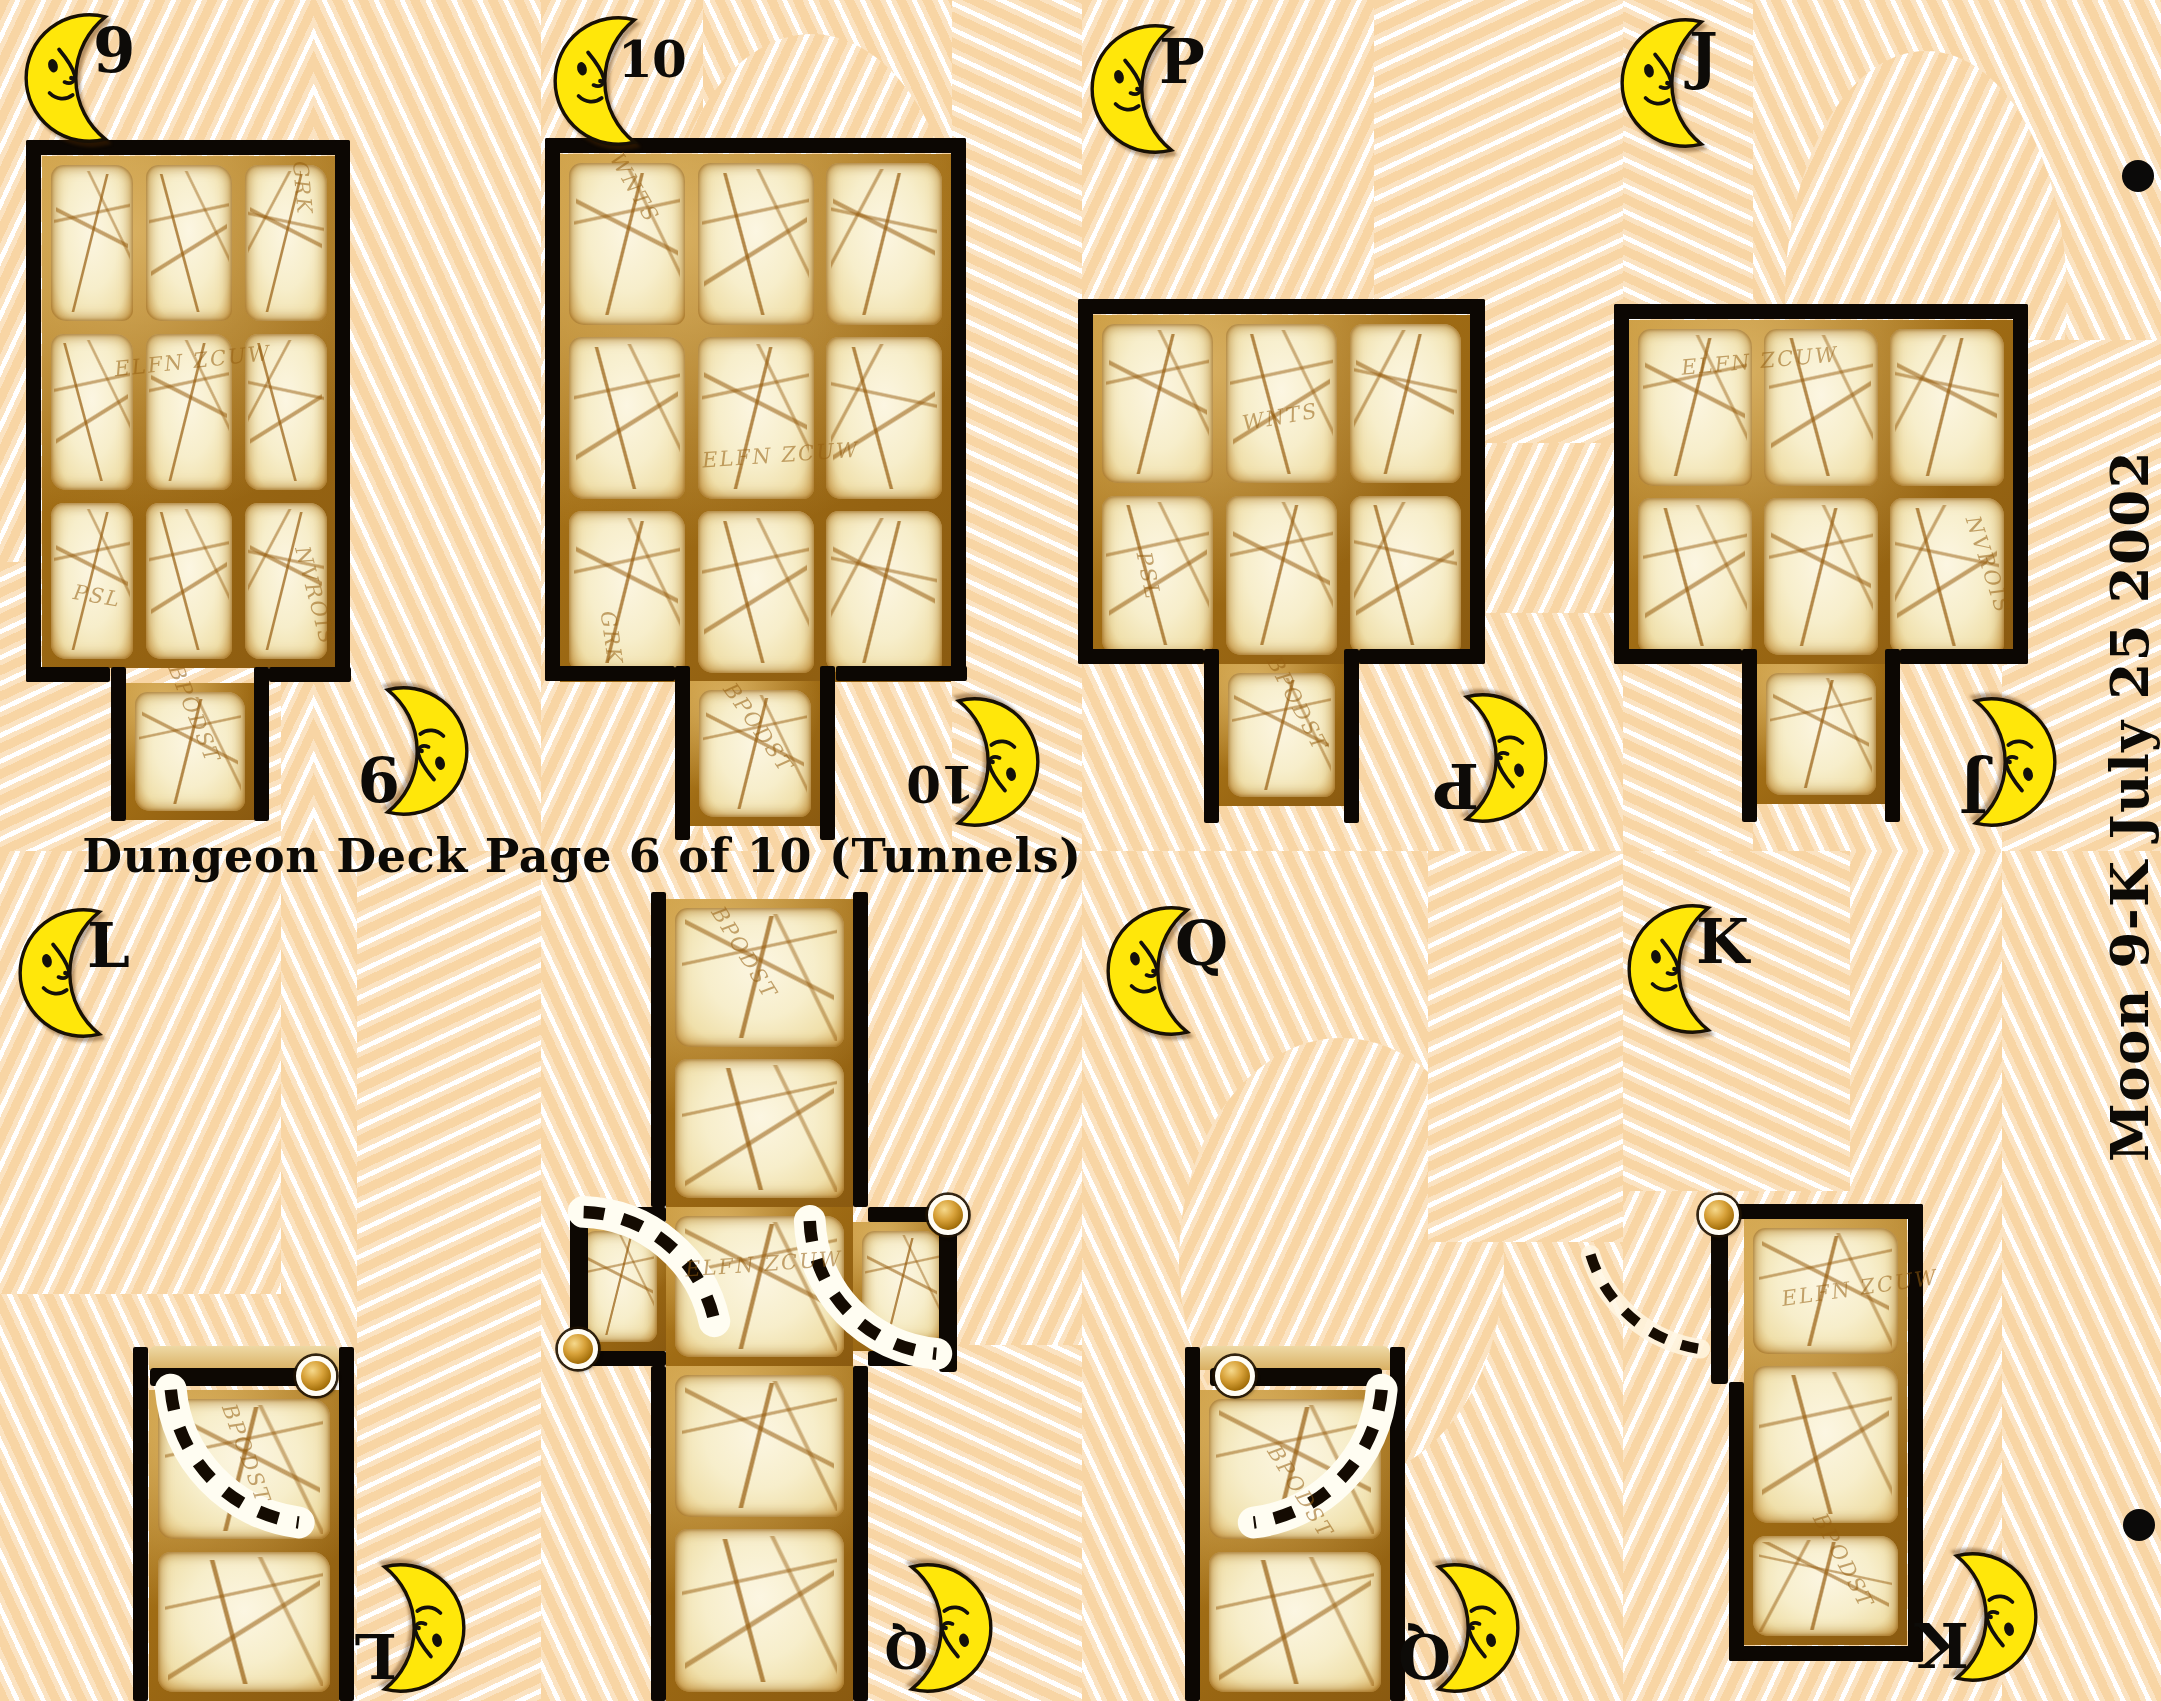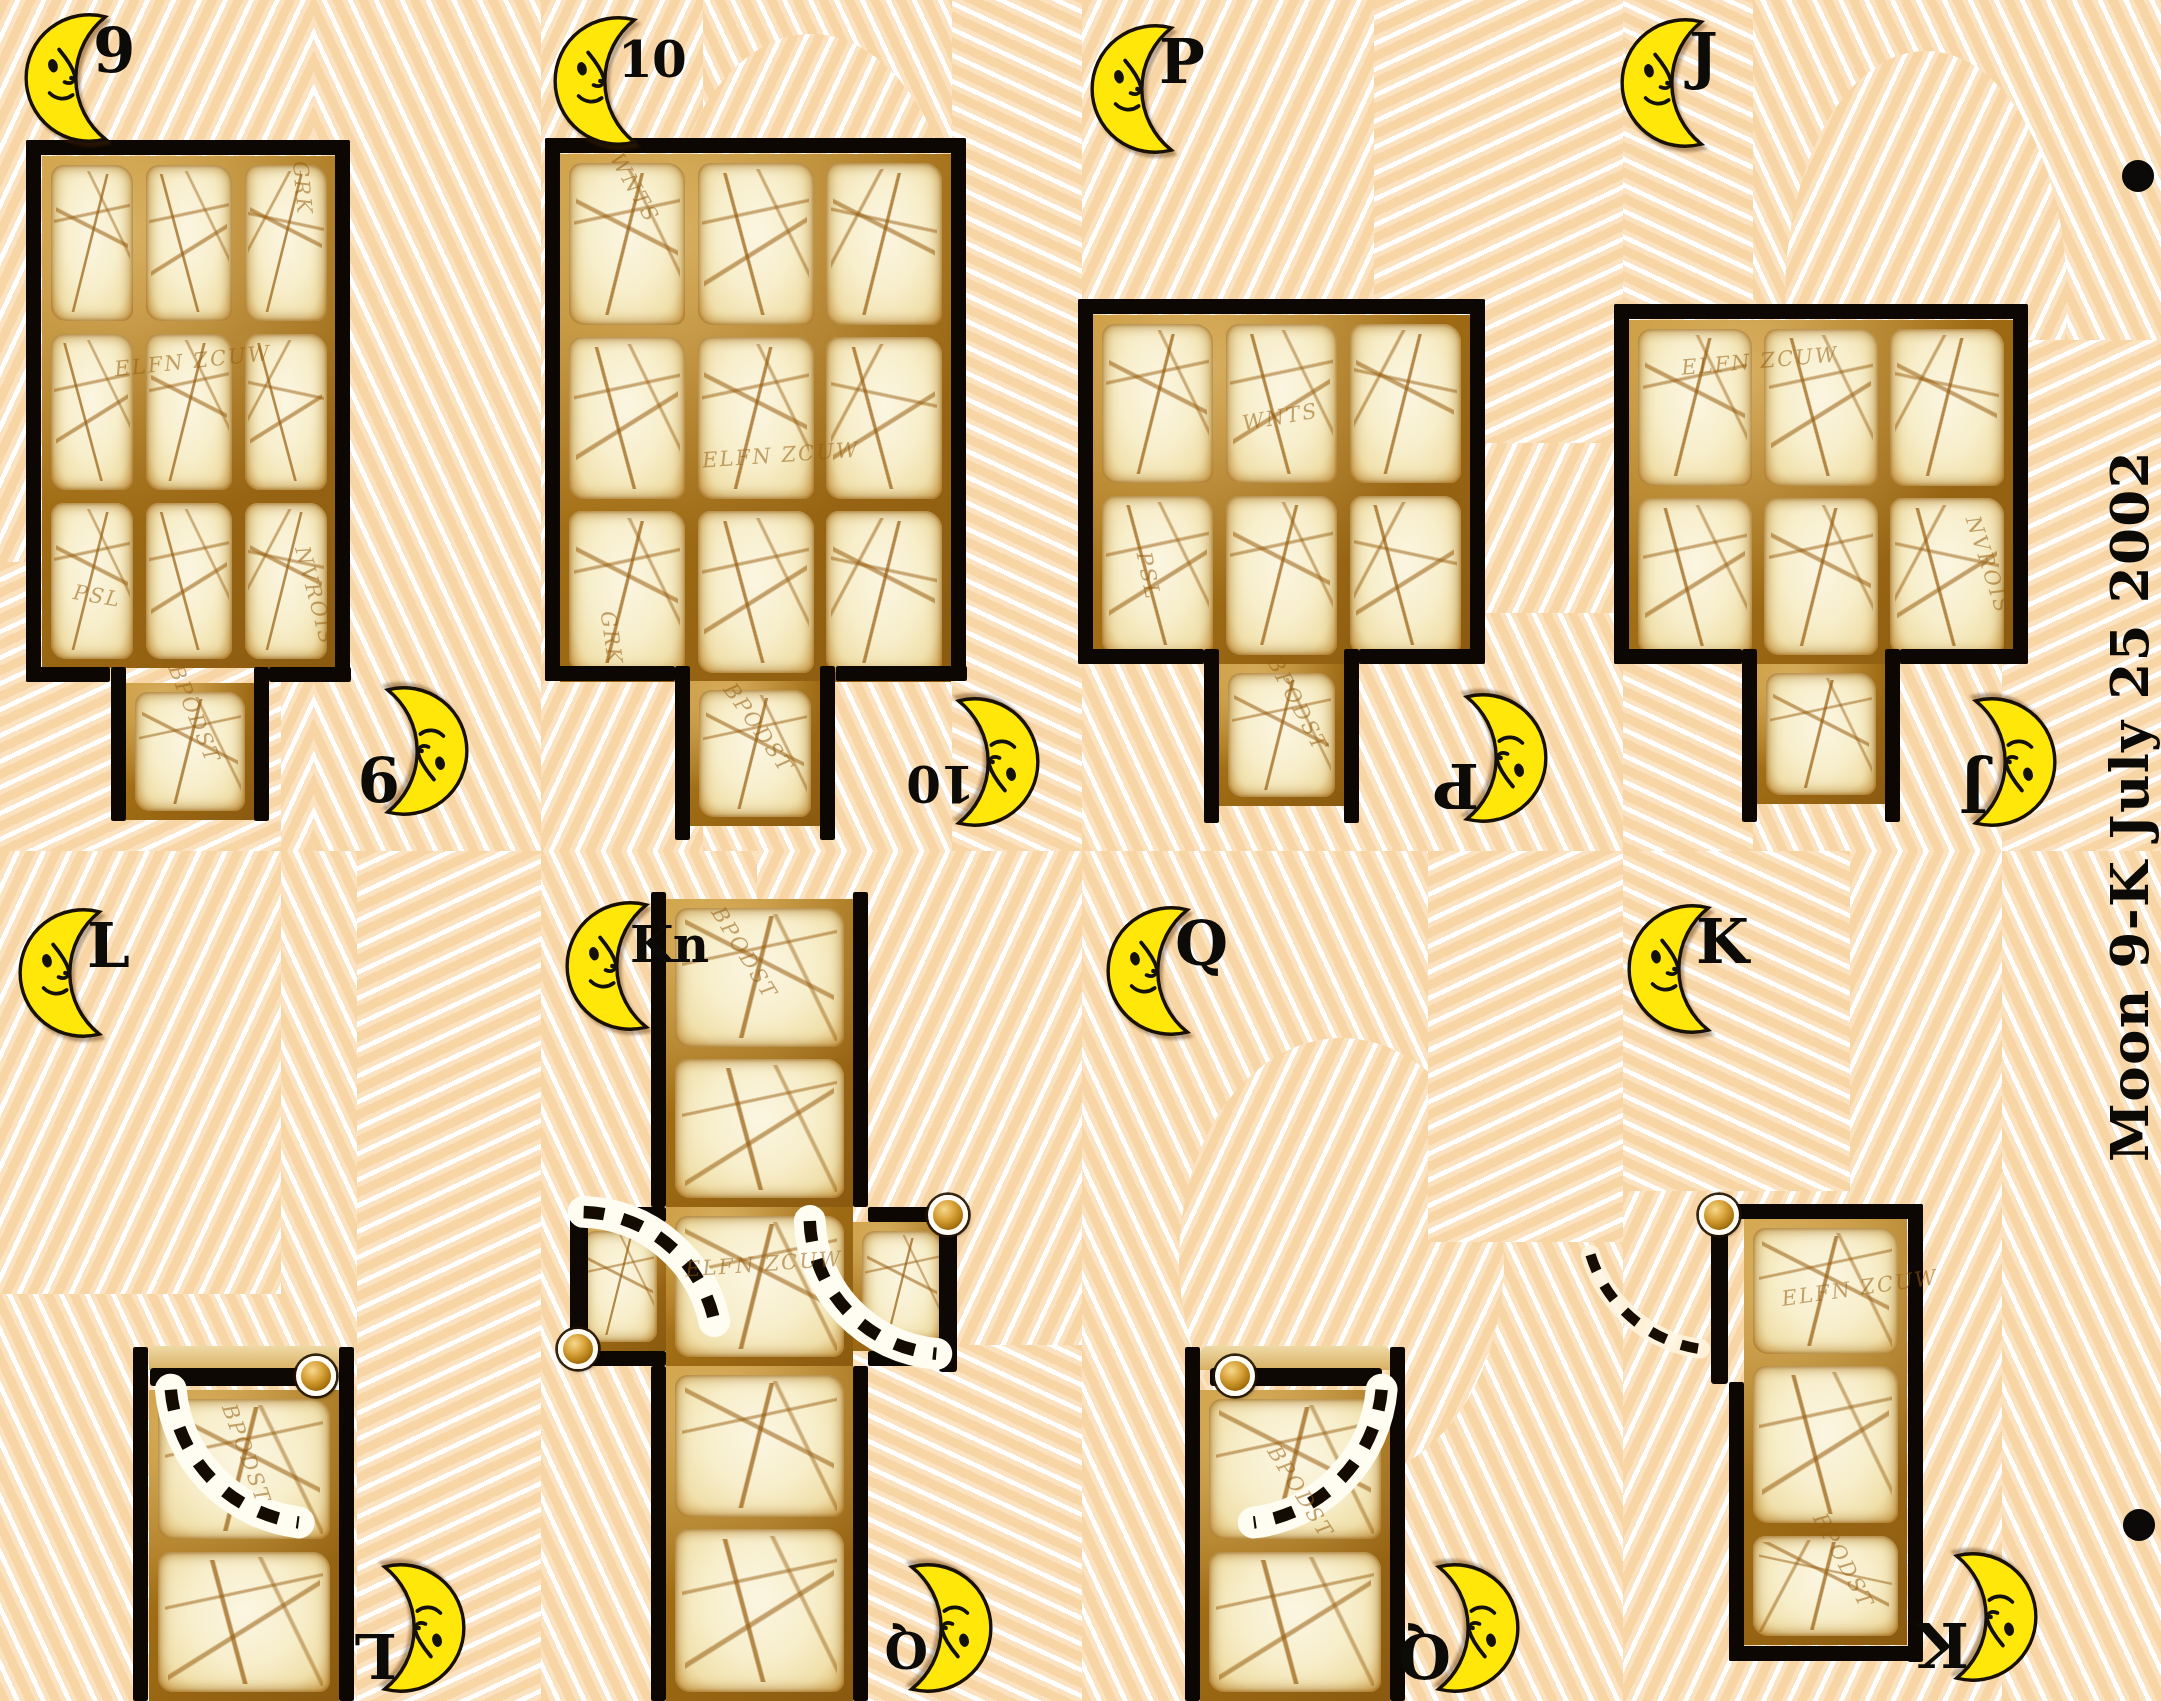--- a/index.html
+++ b/index.html
@@ -308,26 +308,20 @@
         <use href="#moonsym"></use>
       </svg>
     <span class="rank">J</span>
   </div>
   <div class="badge" style="left:15px;top:905px">
     <svg class="moonwrap" viewBox="0 0 150 200">
         <use href="#moonsym"></use>
       </svg>
     <span class="rank">L</span>
   </div>
-  <div class="badge two" style="left:562px;top:898px">
-    <svg class="moonwrap" viewBox="0 0 150 200">
-        <use href="#moonsym"></use>
-      </svg>
-    <span class="rank">Kn</span>
-  </div>
   <div class="badge" style="left:1103px;top:903px">
     <svg class="moonwrap" viewBox="0 0 150 200">
         <use href="#moonsym"></use>
       </svg>
     <span class="rank">Q</span>
   </div>
   <div class="badge" style="left:1624px;top:901px">
     <svg class="moonwrap" viewBox="0 0 150 200">
         <use href="#moonsym"></use>
       </svg>
@@ -397,18 +391,19 @@
   <span class="rune" style="left:1245px;top:692px;transform:rotate(62deg)">BPODST</span>
   <span class="rune" style="left:1681px;top:349px;transform:rotate(-5deg)">ELFN ZCUW</span>
   <span class="rune" style="left:1937px;top:553px;transform:rotate(72deg)">NVROIS</span>
   <span class="rune" style="left:692px;top:941px;transform:rotate(58deg)">BPODST</span>
   <span class="rune" style="left:685px;top:1252px;transform:rotate(-4deg)">ELFN ZCUW</span>
   <span class="rune" style="left:194px;top:1442px;transform:rotate(70deg)">BPODST</span>
   <span class="rune" style="left:1248px;top:1480px;transform:rotate(58deg)">BPODST</span>
   <span class="rune" style="left:1781px;top:1276px;transform:rotate(-8deg)">ELFN ZCUW</span>
   <span class="rune" style="left:1791px;top:1549px;transform:rotate(62deg)">BPODST</span>
 
+  <div class="title">Dungeon Deck Page 6 of 10 (Tunnels)</div>
   <div class="sidetext">Moon 9-K July 25 2002</div>
   <div class="regdot" style="left:2122px;top:160px"></div>
   <div class="regdot" style="left:2123px;top:1509px"></div>
 
 </div>
 
 
 </body></html>

